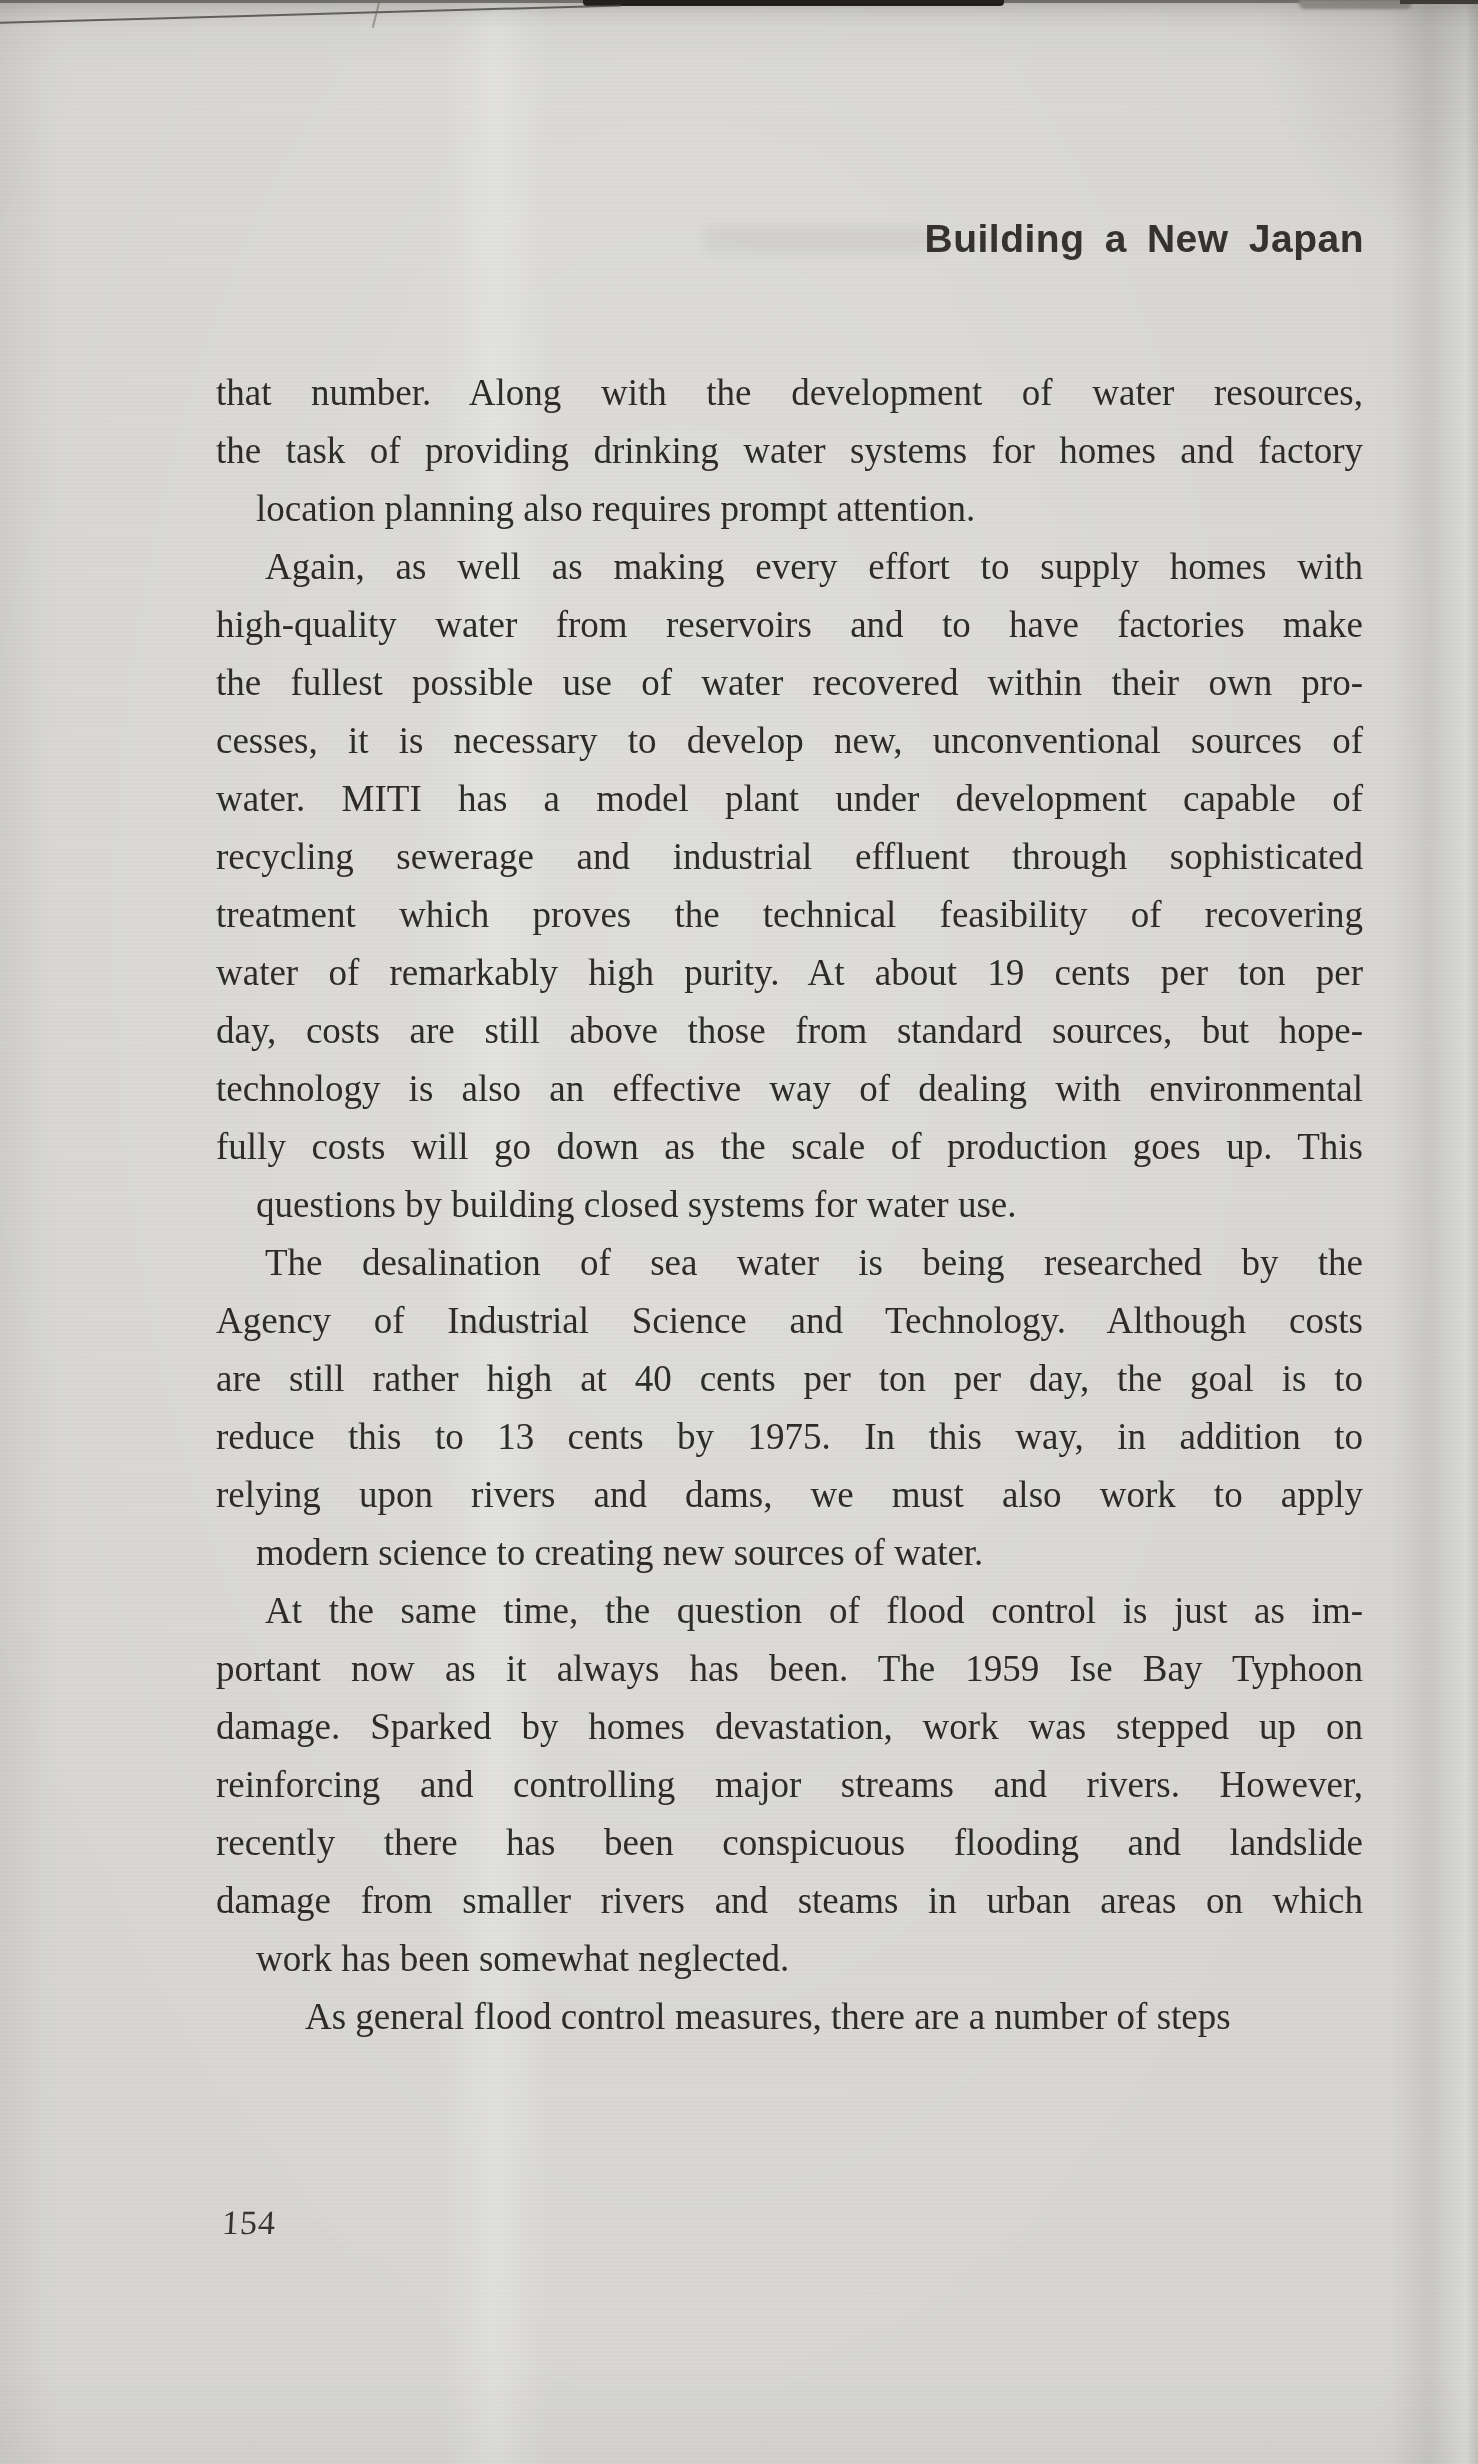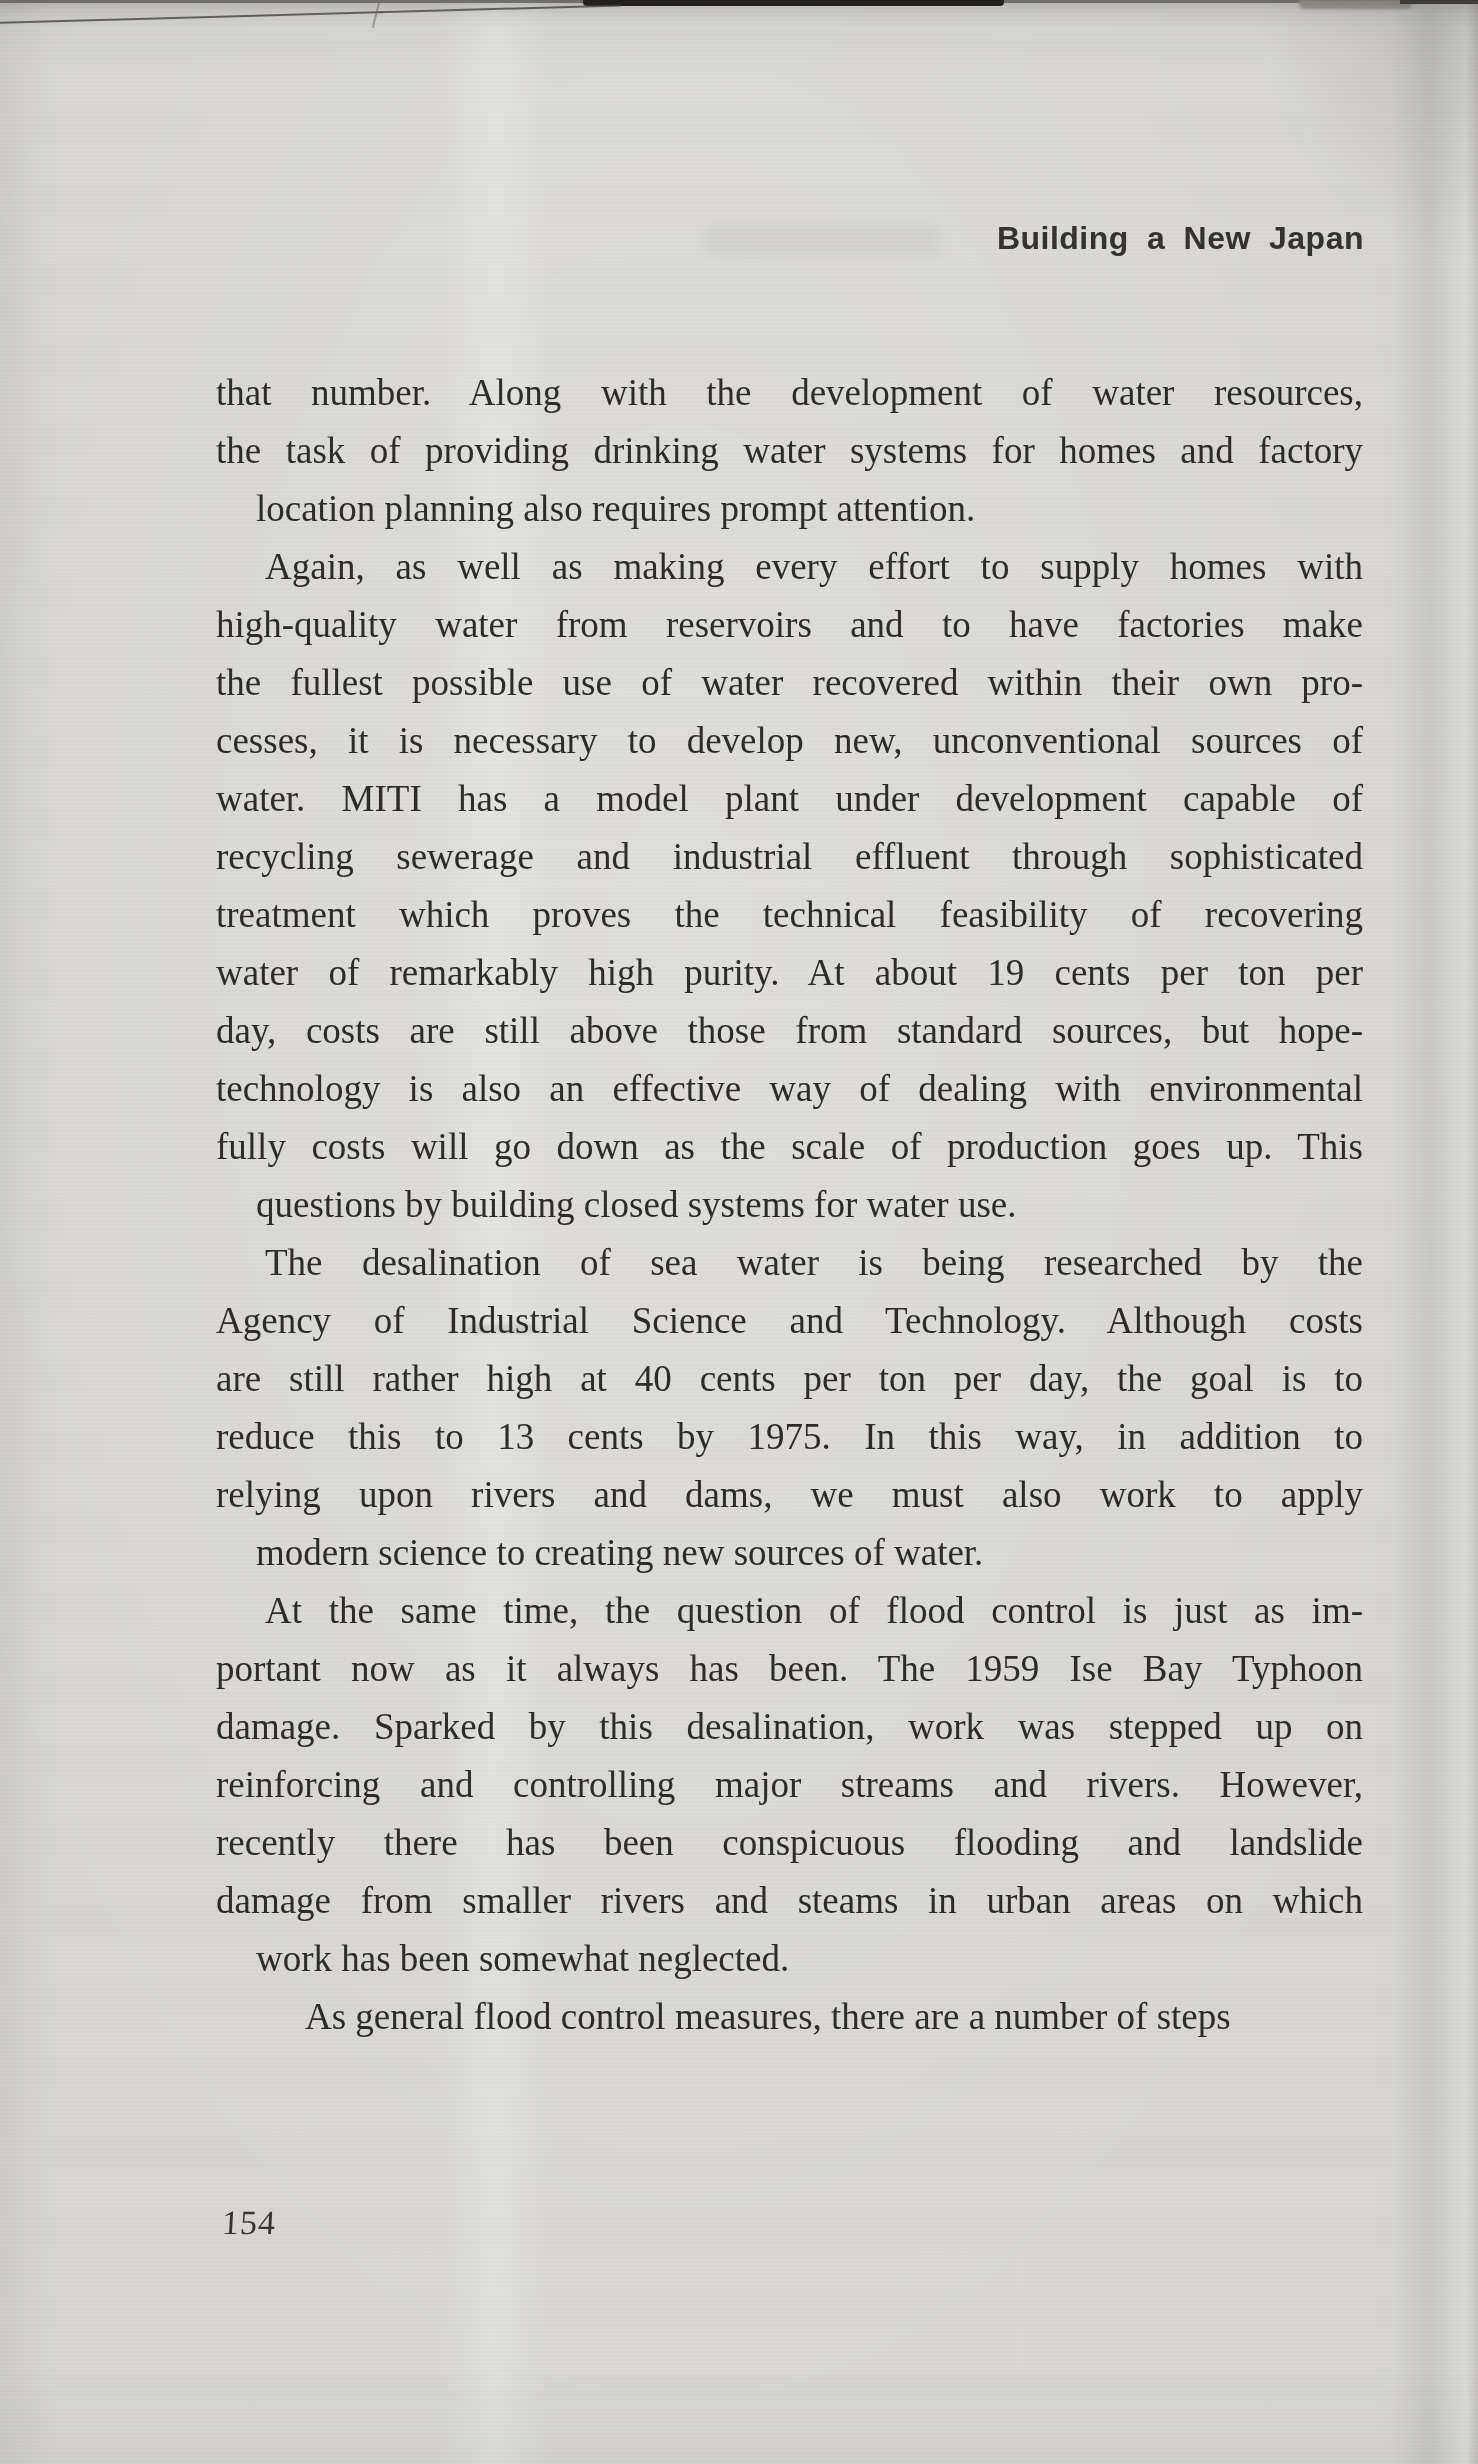--- a/index.html
+++ b/index.html
@@ -66,21 +66,21 @@
     background:radial-gradient(ellipse at 100% 0%, rgba(72,70,64,0.17), rgba(72,70,64,0) 68%);
   }
   
   .ghost{position:absolute;pointer-events:none;background:#8f8d86;opacity:.12;filter:blur(5.9px);border-radius:7.8px;}
   .ghost-header{left:704px;top:227px;width:235px;height:25.5px;}
   .ghost-mid{left:467px;top:1325px;width:69px;height:7.8px;opacity:.25;filter:blur(2px);}
   
   .header{
     position:absolute;top:218px;right:114px;
     font-family:"Liberation Sans","DejaVu Sans",sans-serif;
-    font-weight:600;font-size:32px;line-height:41px;
+    font-weight:600;font-size:39px;line-height:41px;
     letter-spacing:0.5px;word-spacing:8.8px;
     color:#33322e;
   }
   
   .body-text{
     position:absolute;left:216px;top:364px;width:1147px;
     color:#2c2b27;
   }
   .line{
     font-size:37px;line-height:58px;
@@ -136,21 +136,21 @@
       <div class="line">fully costs will go down as the scale of production goes up. This</div>
       <div class="line last">questions by building closed systems for water use.</div>
       <div class="line indent">The desalination of sea water is being researched by the</div>
       <div class="line">Agency of Industrial Science and Technology. Although costs</div>
       <div class="line">are still rather high at 40 cents per ton per day, the goal is to</div>
       <div class="line">reduce this to 13 cents by 1975. In this way, in addition to</div>
       <div class="line">relying upon rivers and dams, we must also work to apply</div>
       <div class="line last">modern science to creating new sources of water.</div>
       <div class="line indent">At the same time, the question of flood control is just as im-</div>
       <div class="line">portant now as it always has been. The 1959 Ise Bay Typhoon</div>
-      <div class="line">damage. Sparked by this desalination, work was stepped up on</div>
+      <div class="line">damage. Sparked by homes devastation, work was stepped up on</div>
       <div class="line">reinforcing and controlling major streams and rivers. However,</div>
       <div class="line">recently there has been conspicuous flooding and landslide</div>
       <div class="line">damage from smaller rivers and steams in urban areas on which</div>
       <div class="line last">work has been somewhat neglected.</div>
       <div class="line indent last">As general flood control measures, there are a number of steps</div>
     </div>
 
   <div class="pageno">154</div>
 
   <div class="paper-grain"></div>

